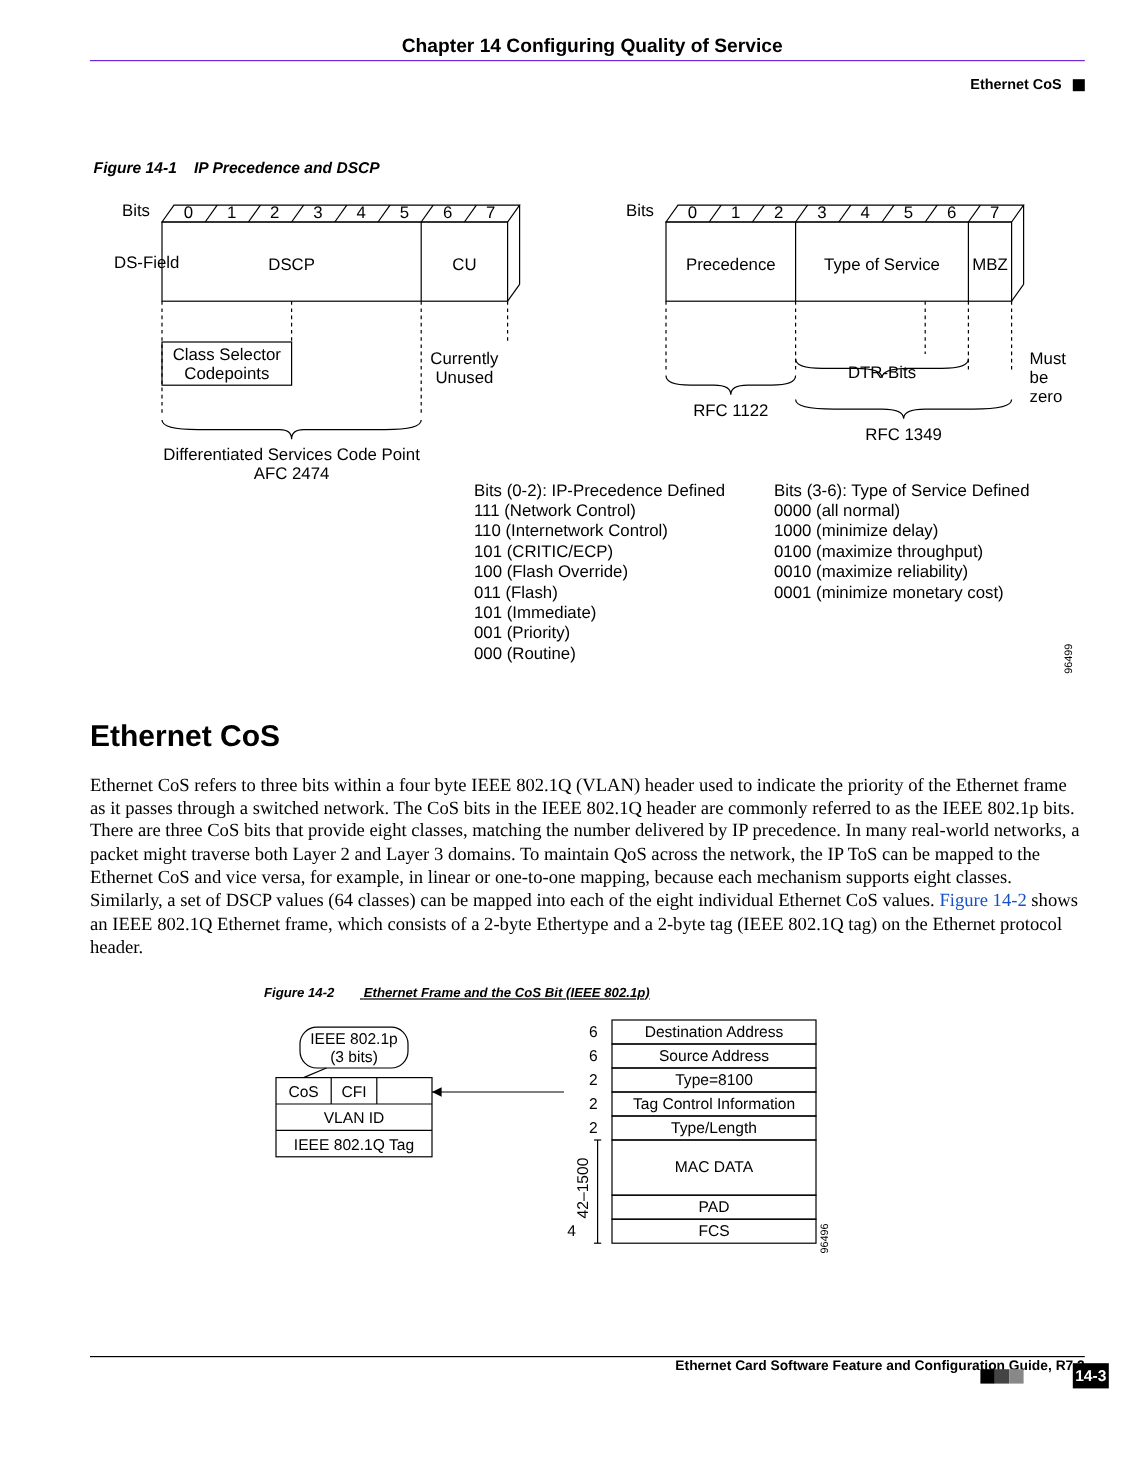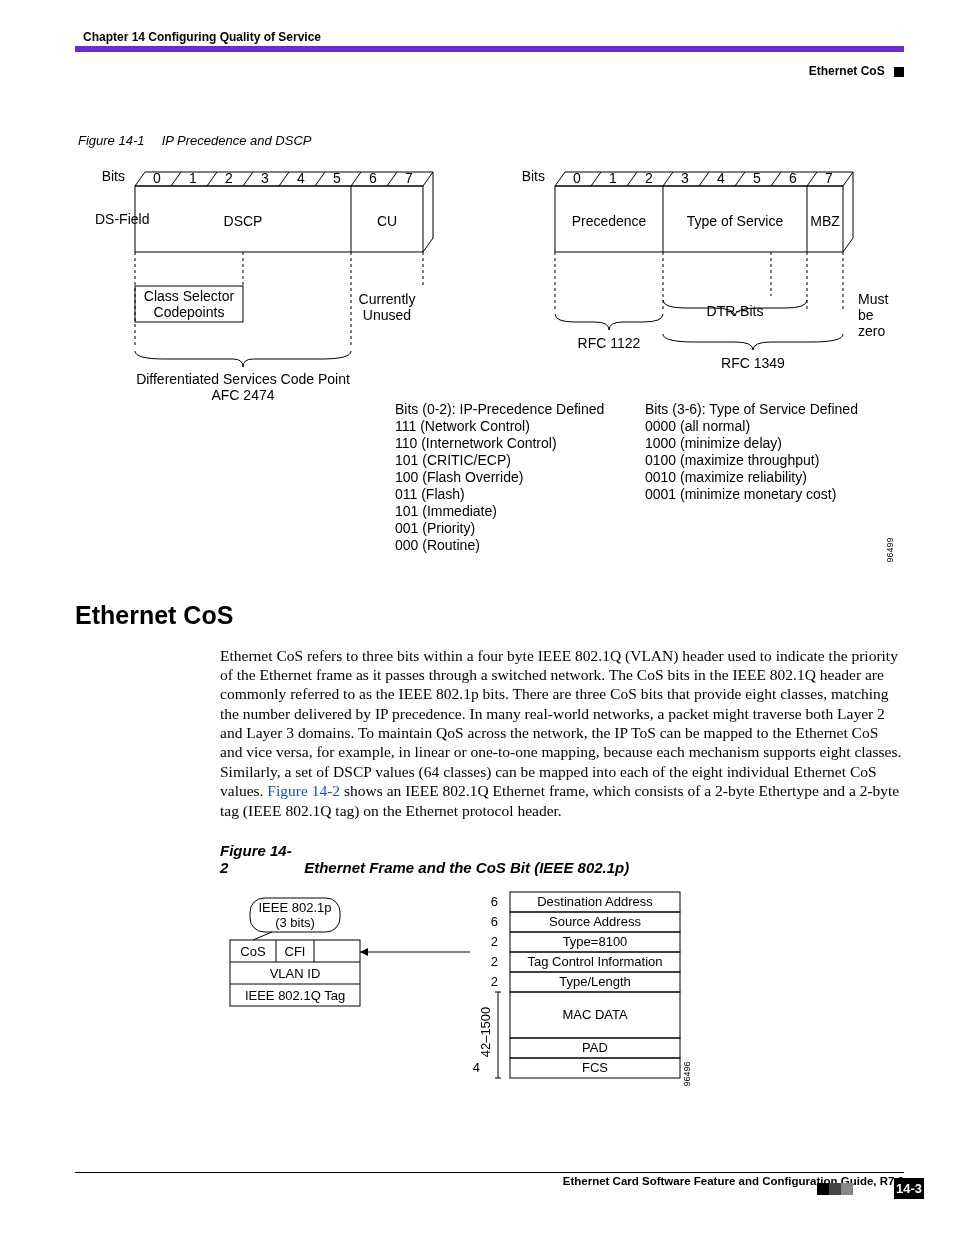--- a/index.html
+++ b/index.html
@@ -7,62 +7,63 @@
     background: #fff;
     font-family: "Times New Roman", Times, serif;
     font-size: 15px;
     color: #000;
     width: 954px;
   }
   body { padding: 30px 50px 40px 75px; box-sizing: border-box; }
 
   
   .chapter-line {
-    border-bottom: 6px solid #6d28d9;
-    font-family: Arial, Helvetica, sans-serif;
-    font-size: 12px; font-weight: bold;
+    border-bottom: 1px solid #6d28d9;
+    font-family: Arial, Helvetica, sans-serif;
+    font-size: 16px; font-weight: bold;
     padding: 0 0 2px 8px;
+    text-align: center;
   }
   .section-right {
     text-align: right;
     font-family: Arial, Helvetica, sans-serif;
     font-size: 12px; font-weight: bold;
     margin-top: 12px;
   }
   .section-right .sq {
     display:inline-block; width:10px; height:10px; background:#000; margin-left:6px; vertical-align:middle;
   }
 
   .fig-caption {
     font-family: Arial, Helvetica, sans-serif;
-    font-size: 13px; font-style: italic; font-weight: normal;
+    font-size: 13px; font-style: italic; font-weight: bold;
     margin: 55px 0 8px 3px;
   }
   .fig-caption .num { display:inline-block; width:80px; }
 
   svg { display:block; }
   .svg-text { font-family: Arial, Helvetica, sans-serif; }
 
   h1.section {
     font-family: Arial, Helvetica, sans-serif;
     font-size: 25px; font-weight: bold;
     margin: 35px 0 12px 0;
   }
   .bodytext {
-    margin-left: 145px;
     font-size: 15.5px;
     line-height: 1.25;
     text-align: left;
   }
   .bodytext a { color:#1251c8; text-decoration:none; }
 
   .fig2-caption {
     font-family: Arial, Helvetica, sans-serif;
-    font-size: 15px; font-style: italic; font-weight: bold;
+    font-size: 11px; font-style: italic; font-weight: bold;
     margin: 22px 0 6px 145px;
+    text-decoration: underline;
   }
   .fig2-caption .num { display:inline-block; width:80px; }
 
   
   .footer {
     margin-top: 70px;
     border-top:1px solid #000;
     font-family: Arial, Helvetica, sans-serif;
     font-size: 11.5px; font-weight: bold;
     position: relative;

